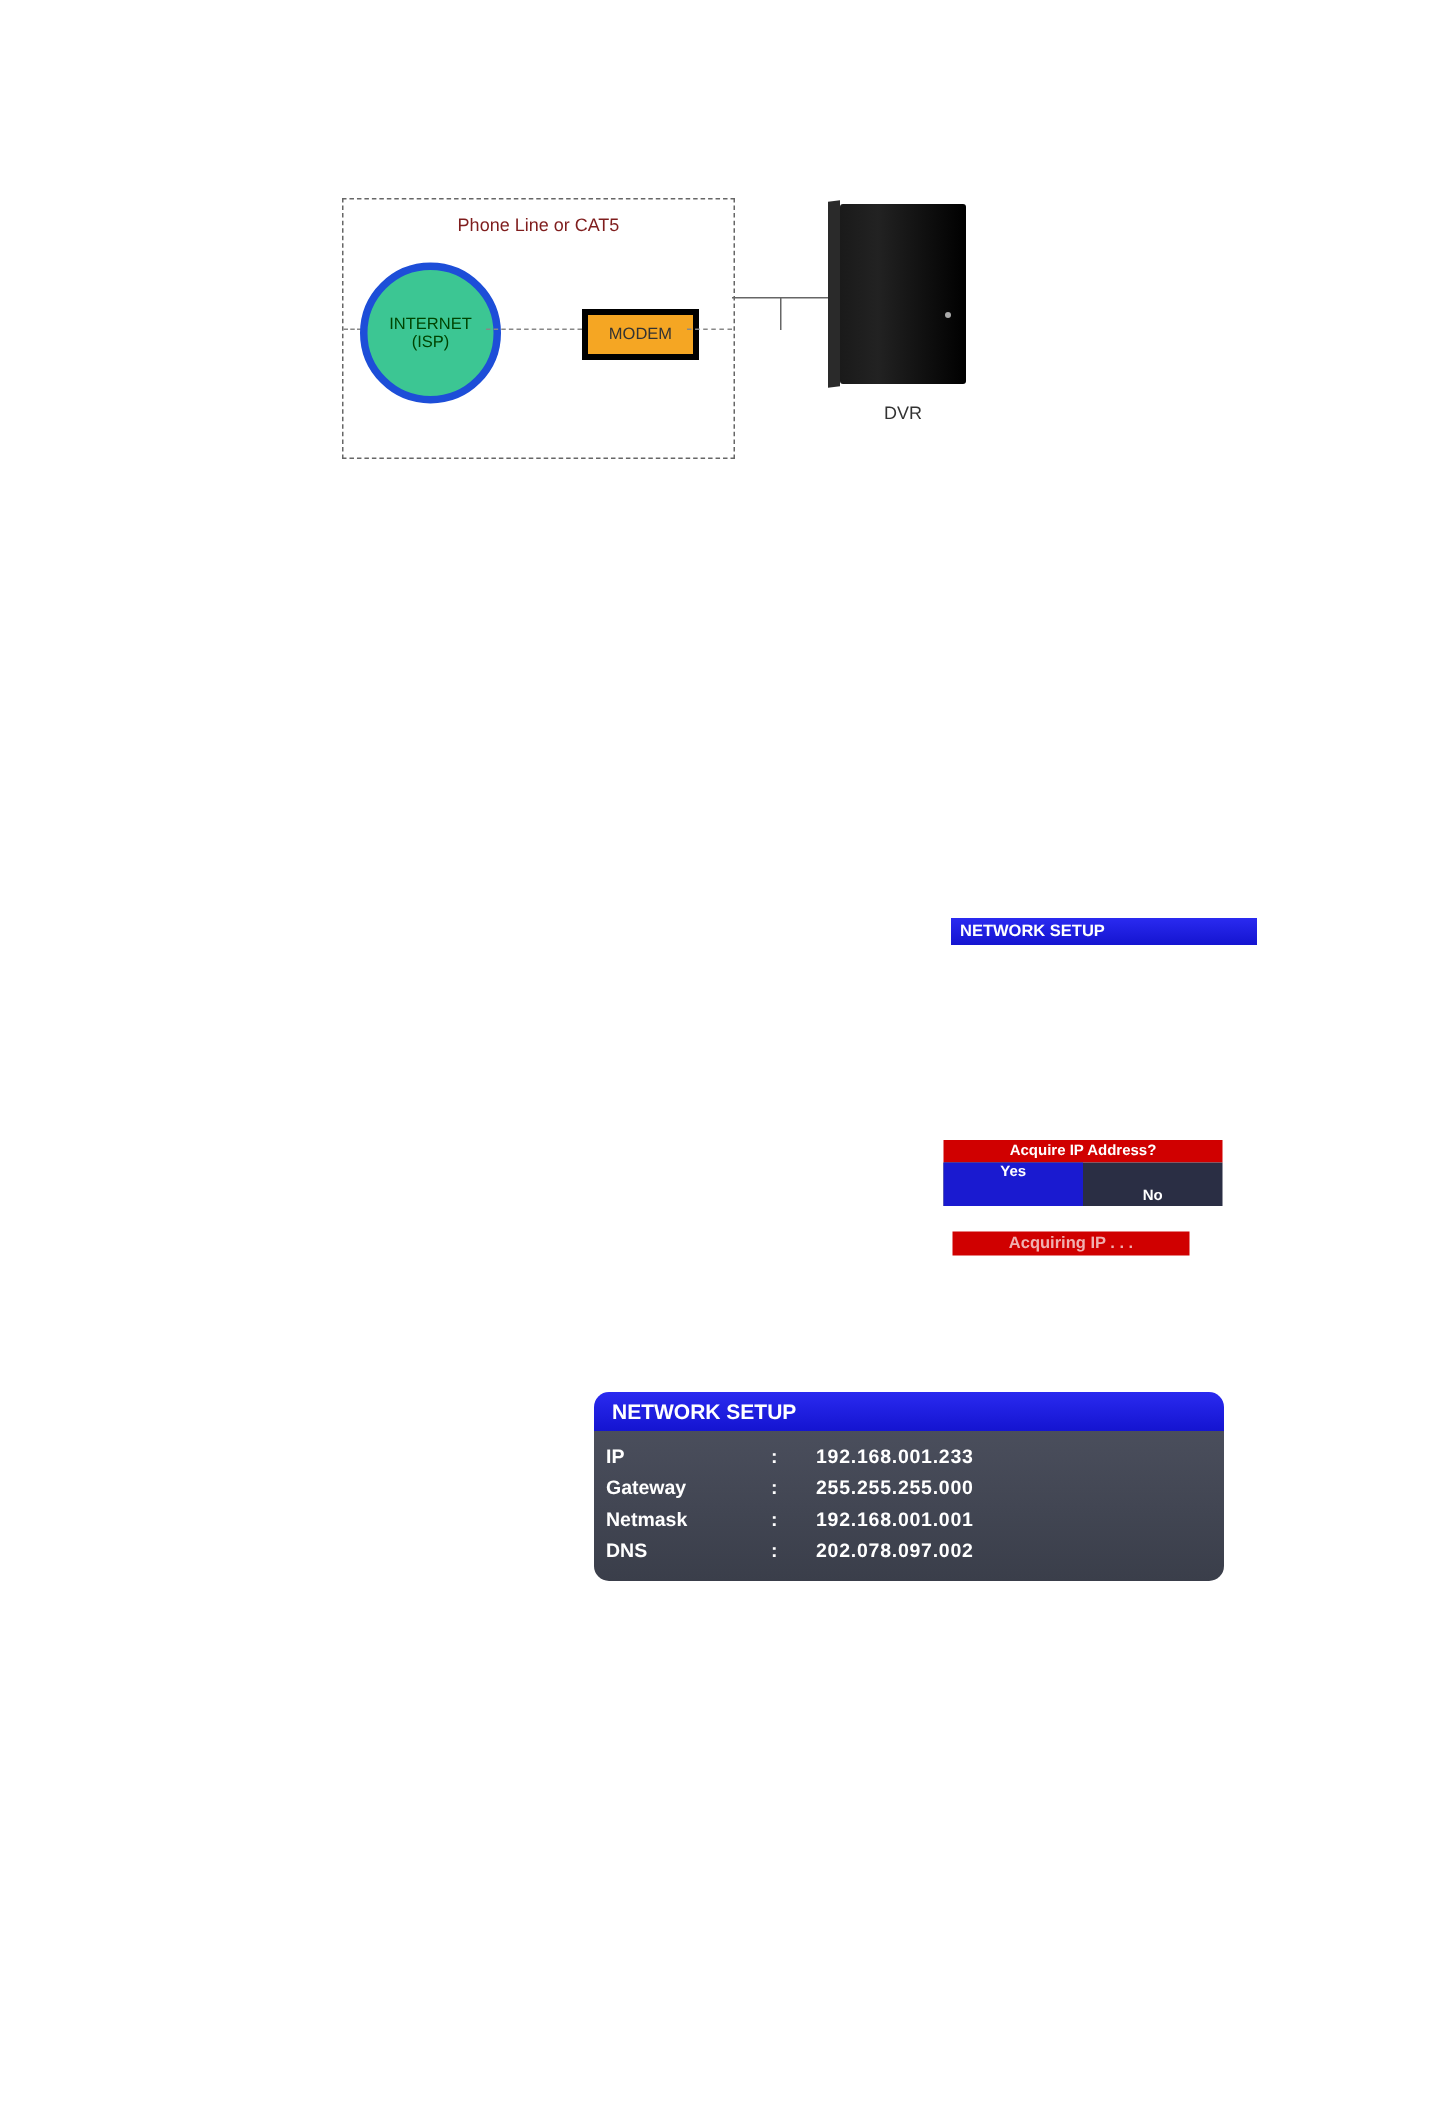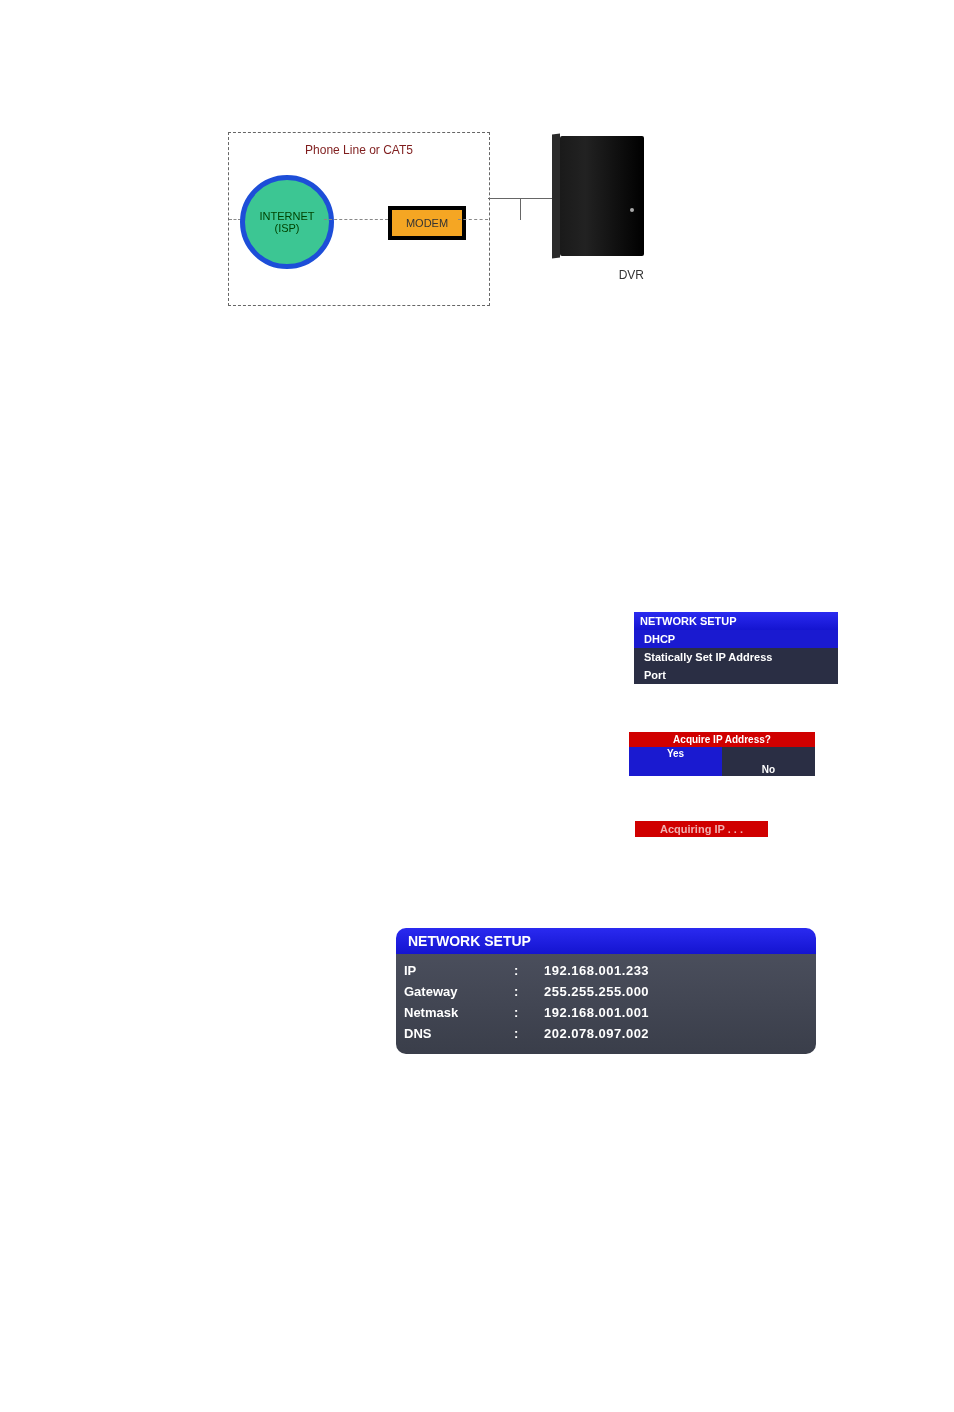--- a/index.html
+++ b/index.html
@@ -83,21 +83,21 @@
     width:8px; height:124px;
     background:#2a2a2a;
     transform:skewY(-6deg);
   }
   .dvr-dot { position:absolute; right:10px; top:72px; width:4px; height:4px; background:#aaa; border-radius:50%;}
   .dvr-label {
     position: absolute;
     left: 560px;
     top: 268px;
     width: 84px;
-    text-align: right;
+    text-align: center;
     font-size: 12px;
     color: #333;
   }
   .net-setup-menu {
     position: absolute;
     left: 634px;
     top: 612px;
     width: 204px;
     font-size: 11px;
     color: #fff;
@@ -112,21 +112,21 @@
   }
   .net-setup-row {
     padding: 3px 10px;
   }
   .net-setup-row.hl {
     background: #1a1ad0;
   }
   .acquire-box {
     position: absolute;
     left: 629px;
-    top: 732px;
+    top: 760px;
     width: 186px;
     font-size: 10px;
     color: #fff;
     font-weight: bold;
     text-align:center;
   }
   .acquire-title {
     background: #d00000;
     padding: 2px 4px;
   }
@@ -141,21 +141,21 @@
   }
   .acquire-no {
     flex: 1;
     padding: 1px 0;
     margin-top: 16px;
   }
   .acquiring-badge {
     position: absolute;
     left: 635px;
     top: 821px;
-    width: 133px;
+    width: 158px;
     background: #d00000;
     color: #f0b0b0;
     font-size: 11px;
     font-weight: bold;
     text-align: center;
     padding: 2px 0;
   }
   .net-panel {
     position: absolute;
     left: 396px;
@@ -202,25 +202,20 @@
 <div class="dash-line-left dash-line-3"></div>
 <div class="dvr-line-h"></div>
 <div class="dvr-line-v"></div>
 <div class="dvr-box">
     <div class="dvr-dot"></div>
   </div>
 <div class="dvr-label">DVR</div>
 
 <div class="net-setup-menu">
   <div class="net-setup-header">NETWORK SETUP</div>
-  <div class="net-setup-body">
-    <div class="net-setup-row hl">DHCP</div>
-    <div class="net-setup-row">Statically Set IP Address</div>
-    <div class="net-setup-row">Port</div>
-  </div>
 </div>
 
 <div class="acquire-box">
   <div class="acquire-title">Acquire IP Address?</div>
   <div class="acquire-row">
     <div class="acquire-yes">Yes</div>
     <div class="acquire-no">No</div>
   </div>
 </div>
 

